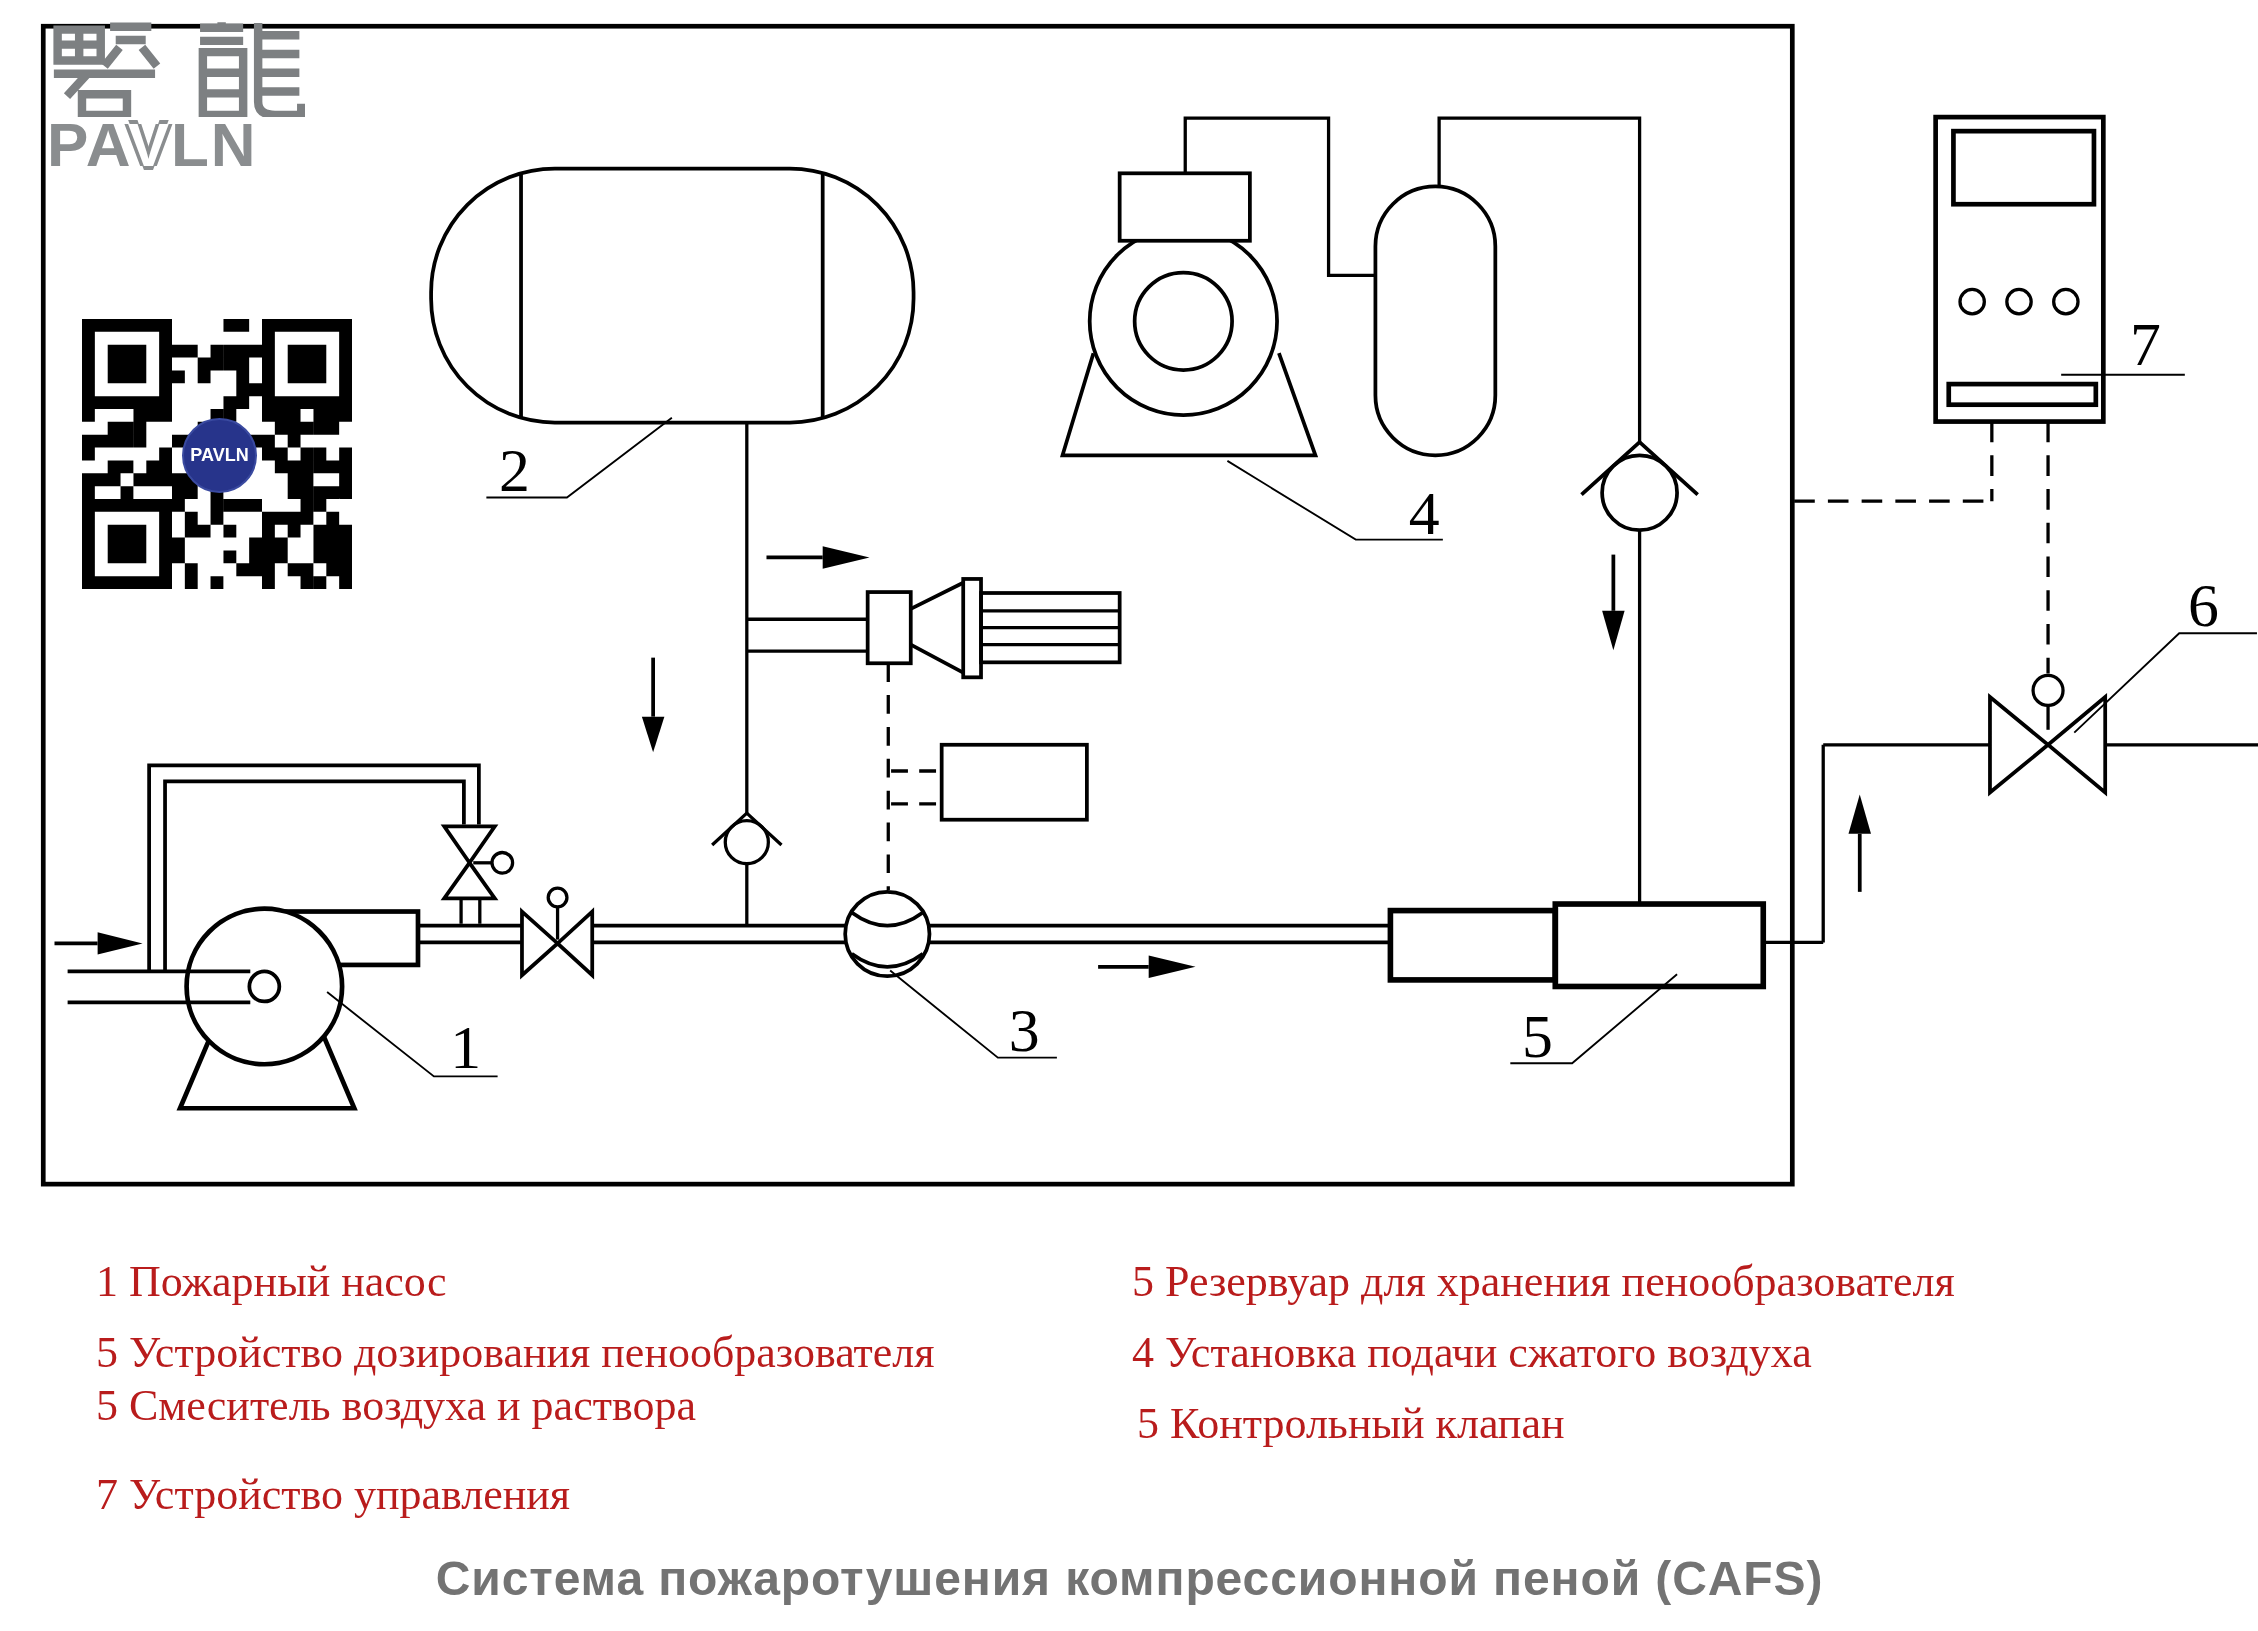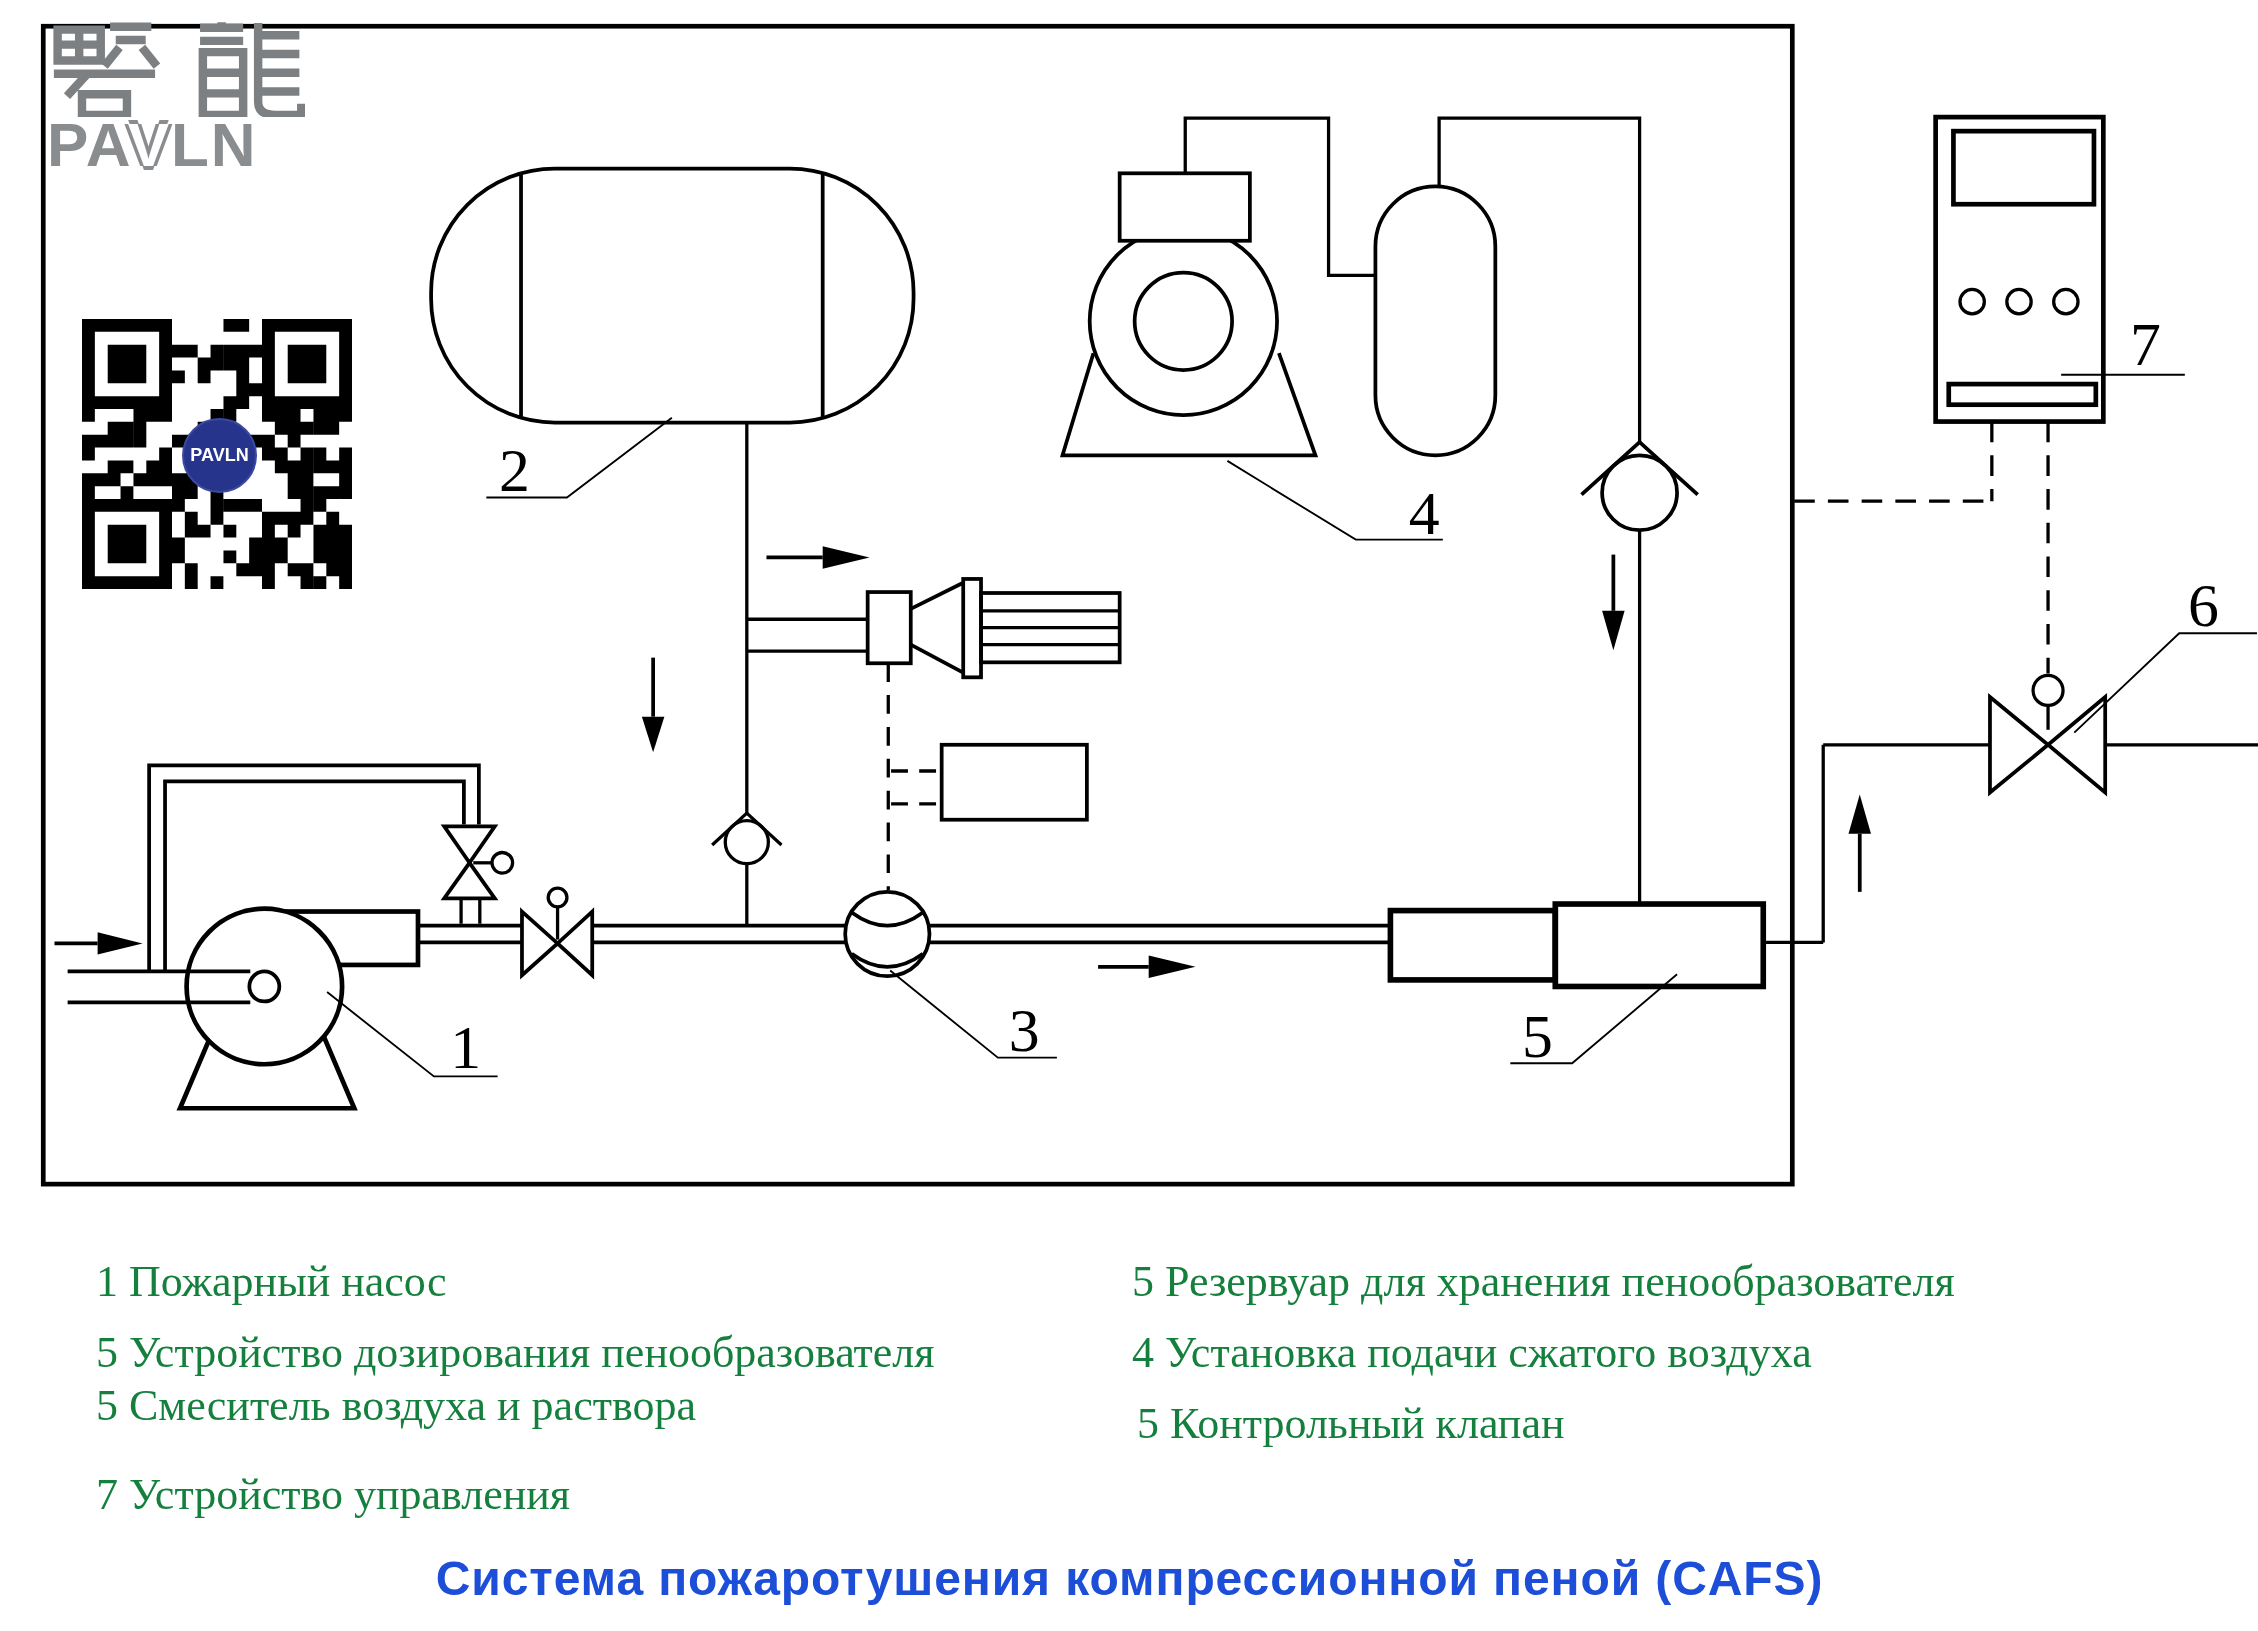--- a/index.html
+++ b/index.html
@@ -7,23 +7,23 @@
   .abs{position:absolute;}
   #diagram-svg{position:absolute;left:0;top:0;}
   .logo-cn{left:52px;top:20.6px;}
   .logo-latin{left:47px;top:109px;font-family:"Liberation Sans",sans-serif;font-weight:900;
     font-size:62px;letter-spacing:1.9px;color:#8a8d8f;}
   .logo-latin .v-outline{color:#fff;text-shadow:-3.7px 0 0 #8a8d8f,3.7px 0 0 #8a8d8f,0 -3.7px 0 #8a8d8f,0 3.7px 0 #8a8d8f;}
   .hidden-text{position:absolute;width:0.9px;height:0.9px;overflow:hidden;clip:rect(0 0 0 0);}
   #qr-logo{left:182px;top:418px;width:71px;height:71px;border-radius:50%;background:#27348b;
     border:2.8px solid #3a4aa0;display:flex;align-items:center;justify-content:center;
     font-family:"Liberation Sans",sans-serif;font-weight:bold;font-size:18px;color:#fff;letter-spacing:0px;}
-  .legend-item{font-size:44px;color:#15803d;white-space:nowrap;line-height:56px;}
+  .legend-item{font-size:44px;color:#b91c1c;white-space:nowrap;line-height:56px;}
   .page-title{left:0;top:1551px;width:2259px;text-align:center;
-    font-family:"Liberation Sans",sans-serif;font-weight:bold;font-size:48px;color:#1d4ed8;letter-spacing:0.9px;}
+    font-family:"Liberation Sans",sans-serif;font-weight:bold;font-size:48px;color:#737373;letter-spacing:0.9px;}
   text.num{font-family:"Liberation Serif",serif;font-size:66px;fill:#000;}
 </style>
 </head>
 <body>
 
 <svg id="diagram-svg" width="2259" height="1631" viewBox="0 0 2411 1741">
   <g fill="none" stroke="#000" stroke-width="4">
 
     <rect x="46" y="28" width="1867" height="1236" stroke-width="5"></rect>
 

